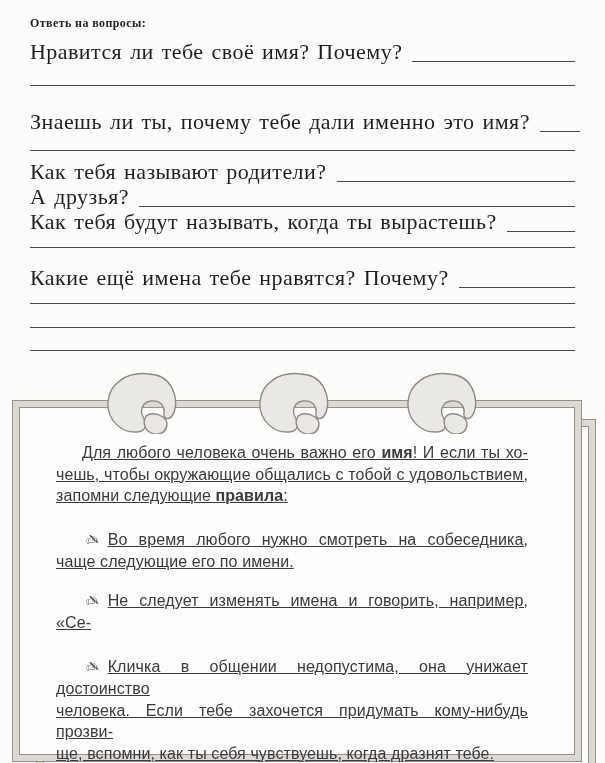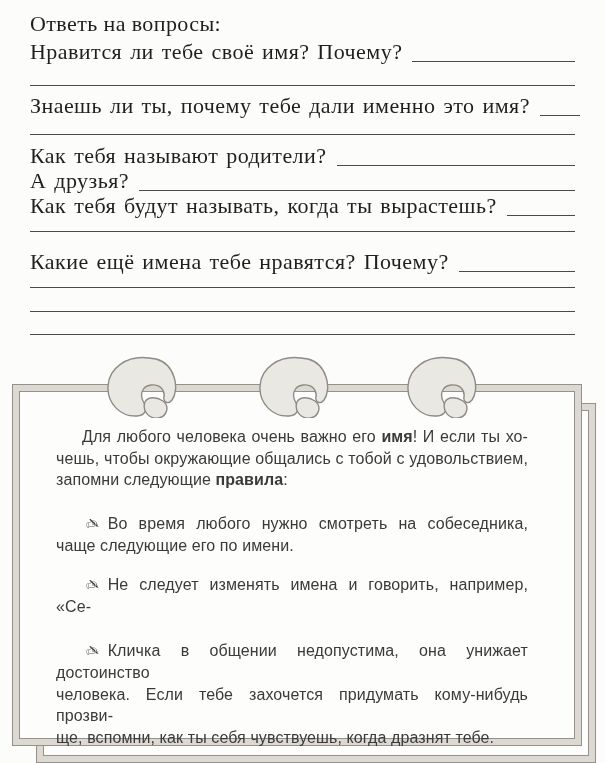--- a/index.html
+++ b/index.html
@@ -5,21 +5,21 @@
   html,body { margin:0; padding:0; background:#f4f4f2; }
   .sheet {
     position:relative; width:605px; height:763px;
     background:#fcfcfa; overflow:hidden;
     font-family:"Liberation Serif", serif; color:#1f1f1f;
   }
 
   
   .qa { padding:0 30px; }
   .heading {
-    margin-top:12px; font-size:22px; font-weight:normal;
+    margin-top:12px; font-size:12px; font-weight:bold;
     letter-spacing:.4px; line-height:23px;
   }
   .qrow {
     display:flex; align-items:flex-end; height:25px;
     font-size:22px; letter-spacing:.45px; word-spacing:2px;
   }
   .qrow .qlabel { white-space:nowrap; }
   .aline {
     flex:1; border-bottom:1px solid #4a4a4a;
     margin-left:10px; margin-bottom:3px; min-width:40px;
@@ -38,21 +38,21 @@
     position:absolute; inset:6px; border:1px solid #95918a; background:#fdfdfc;
   }
   .shadowbox  { left:36px; top:47px; width:558px; height:358px; z-index:1; }
   .mainbox    { left:12px; top:28px; width:568px; height:360px; z-index:2; }
   .blob { position:absolute; top:0; width:78px; height:62px; z-index:3; }
   .blob path { fill:#eae8e3; stroke:#8f8b84; stroke-width:1.4px; }
 
   .note-content {
     position:absolute; left:12px; top:28px; width:568px; z-index:4;
     box-sizing:border-box; padding:42px 52px 0 44px;
-    font-size:16px; line-height:21.5px; letter-spacing:.1px;
+    font-size:16px; line-height:21.5px; letter-spacing:.1px;text-decoration:underline;
   }
   .ln { min-height:21.5px; }
   .ln.j { text-align:justify; text-align-last:justify; }
   .ind1 { text-indent:26px; }
   .ind2 { text-indent:30px; }
   .para.rule1 { margin-top:22px; }
   .para.rule2 { margin-top:17px; }
   .para.rule3 { margin-top:22px; }
   b { font-weight:bold; }
   .hand {
@@ -68,21 +68,21 @@
 
   <div class="qa">
     <div class="heading">Ответь на вопросы:</div>
 
     <div class="qrow" style="margin-top:5px">
       <span class="qlabel">Нравится ли тебе своё имя? Почему?</span>
       <span class="aline"></span>
     </div>
     <div class="fullline" style="margin-top:20px"></div>
 
-    <div class="qrow" style="margin-top:8px">
+    <div class="qrow" style="margin-top:24px">
       <span class="qlabel">Знаешь ли ты, почему тебе дали именно это имя?</span>
       <span class="aline"></span>
     </div>
     <div class="fullline" style="margin-top:15px"></div>
 
     <div class="qrow" style="margin-top:9px">
       <span class="qlabel">Как тебя называют родители?</span>
       <span class="aline"></span>
     </div>
     <div class="qrow">

